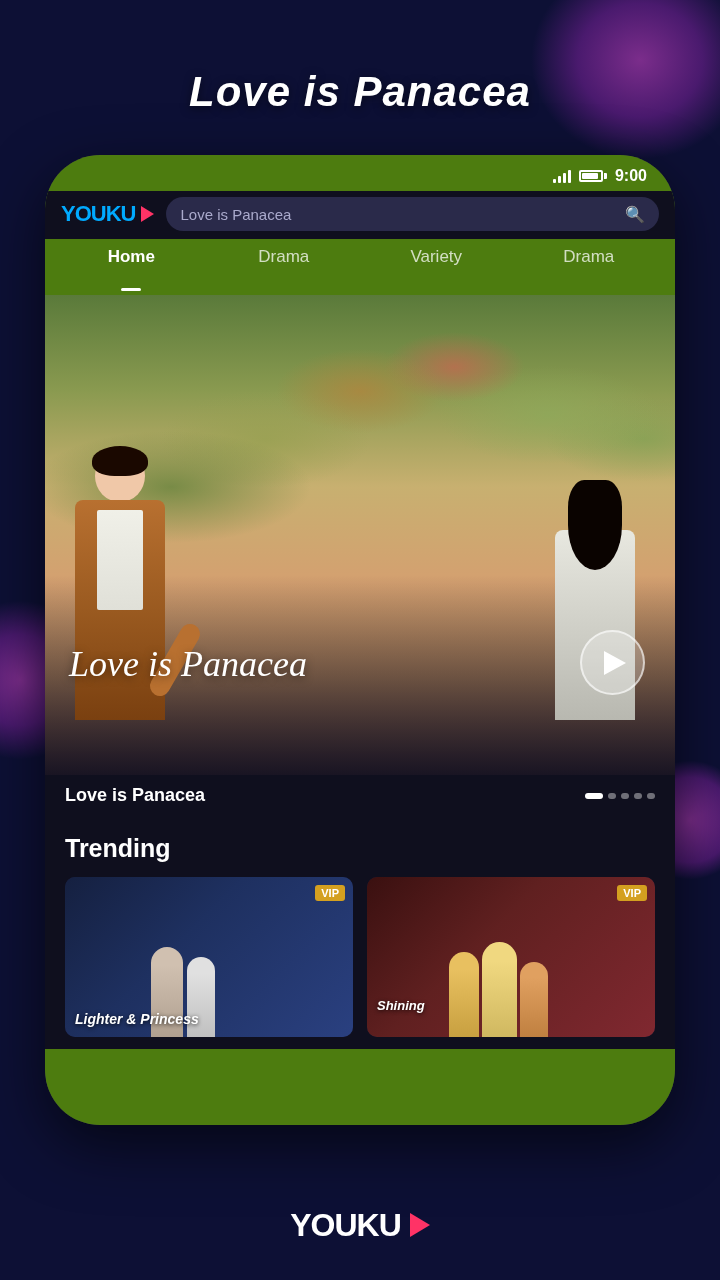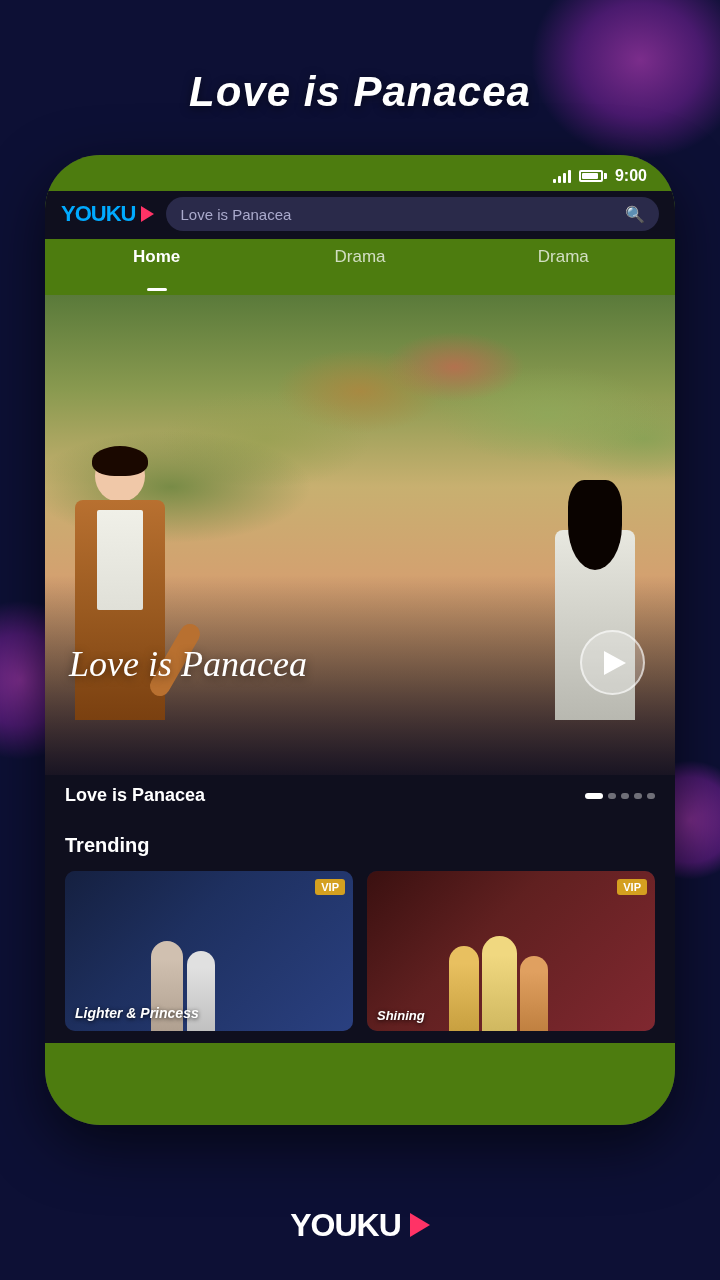--- a/index.html
+++ b/index.html
@@ -335,21 +335,21 @@
     }
 
     
     .trending-section {
       padding: 18px 20px 12px;
       background: #0f0f1e;
     }
 
     .trending-title {
       color: white;
-      font-size: 20px;
+      font-size: 25px;
       font-weight: 700;
       margin-bottom: 14px;
     }
 
     .trending-grid {
       display: flex;
       gap: 14px;
     }
 
     .trending-card {
@@ -493,21 +493,21 @@
     .fig-e {
       width: 28px;
       height: 75px;
       background: linear-gradient(180deg, #e0a060 20%, #c08040 100%);
       border-radius: 20px 20px 0 0;
     }
 
     
     .shining-text {
       position: absolute;
-      bottom: 8px;
+      bottom: 24px;
       left: 10px;
       color: white;
       font-size: 13px;
       font-weight: 700;
       font-style: italic;
       text-shadow: 0 1px 4px rgba(0,0,0,0.8);
     }
 
     
     .banner-image-area {
@@ -660,20 +660,21 @@
       </div>
       <div class="search-bar">
         <span class="search-text">Love is Panacea</span>
         <div class="search-icon-circle">🔍</div>
       </div>
     </div>
 
     <div class="nav-tabs">
       <div class="nav-tab active">Home</div>
       <div class="nav-tab">Drama</div>
+      <div class="nav-tab">Variety</div>
       <div class="nav-tab">Drama</div>
     </div>
 
     <div class="banner-container">
       <div class="banner-image-area">
         <div class="banner-scene"></div>
 
         <div class="banner-male">
           <div class="bm-head">
             <div class="bm-hair"></div>

